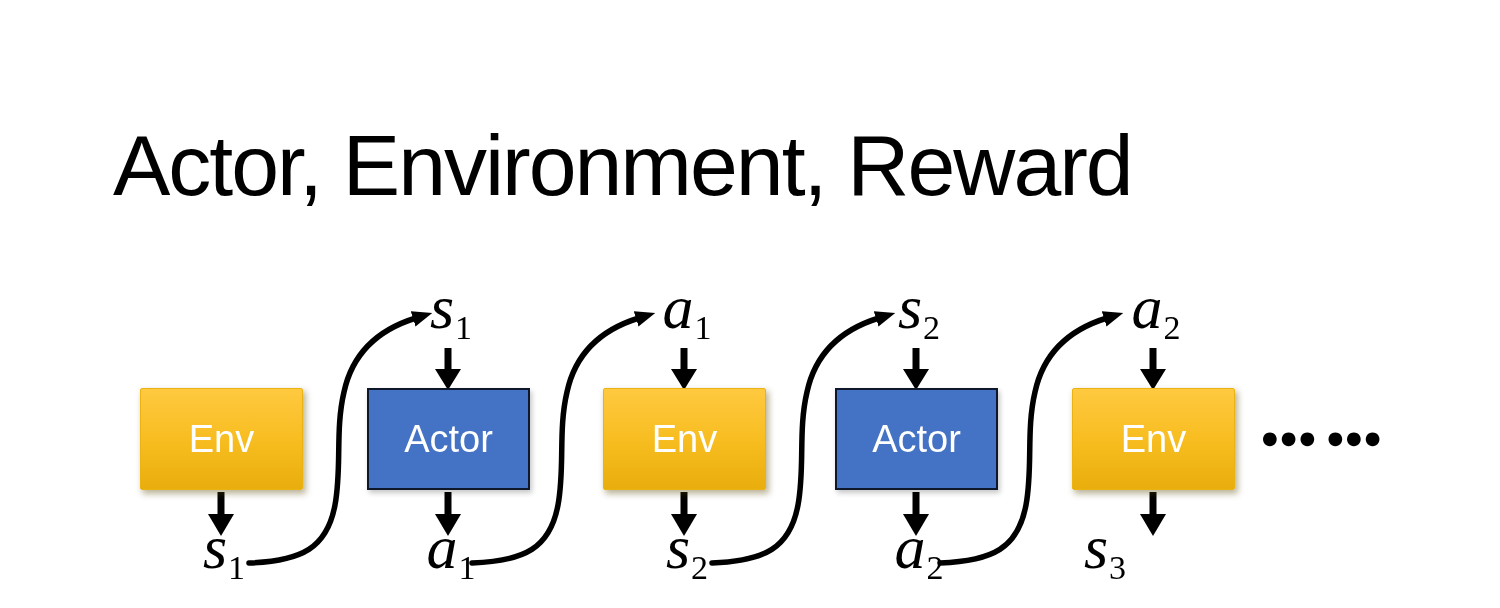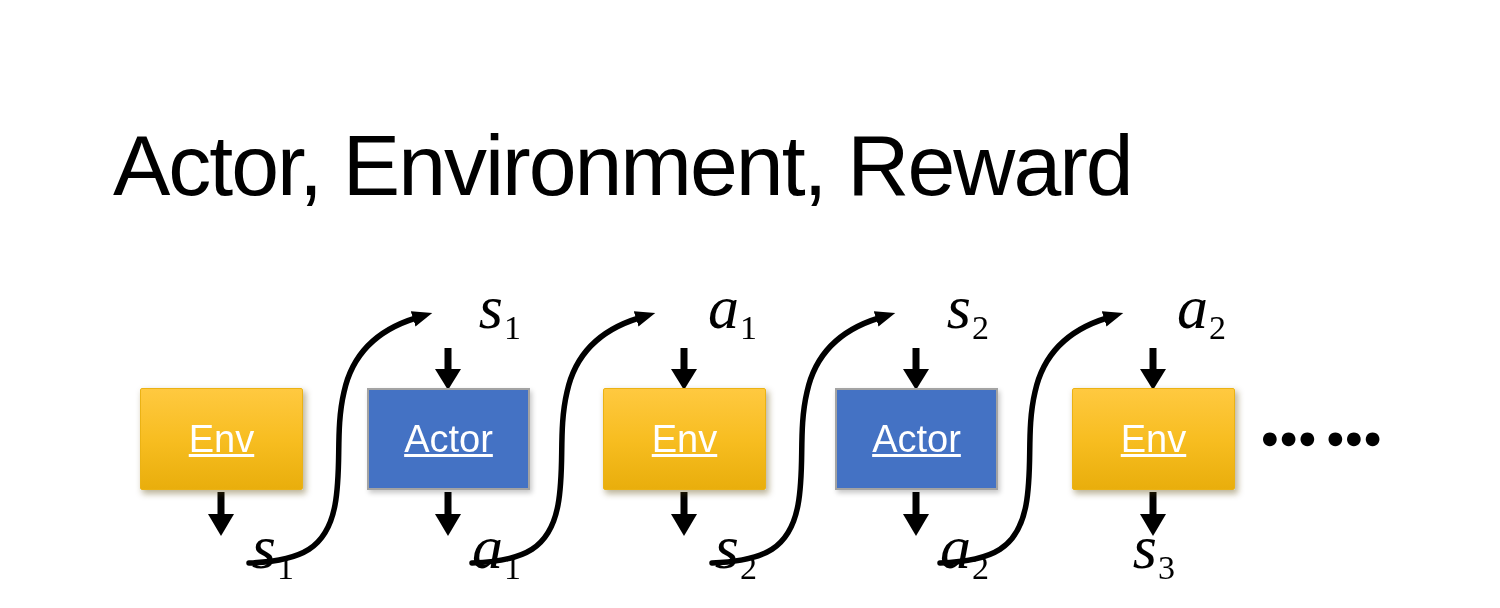--- a/index.html
+++ b/index.html
@@ -8,34 +8,34 @@
     overflow:hidden;font-family:"Liberation Sans",sans-serif;border-radius:15px;
   }
   .title{
     position:absolute;left:113px;top:118px;
     font-size:86px;line-height:1.1;letter-spacing:-2px;
     font-weight:400;color:#000;white-space:nowrap;
   }
   .box{
     position:absolute;top:388px;width:163px;height:102px;
     display:flex;align-items:center;justify-content:center;
-    font-size:38px;color:#fff;z-index:2;box-sizing:border-box;text-decoration:underline;
+    font-size:38px;color:#fff;z-index:2;box-sizing:border-box;
   }
   .box.env{
     background:linear-gradient(180deg,#FFC940 0%,#F7BD20 52%,#E9AE0C 100%);
     border:1px solid #EBB214;border-radius:2px;
     box-shadow:2.5px 3.5px 6px rgba(90,70,0,0.40);
   }
   .box.actor{
     background:#4472C4;
-    border:2px solid #a3a3a3;
+    border:2px solid #0f172a;
     box-shadow:2px 3px 5px rgba(0,0,0,0.22);
   }
   .mlabel{
-    position:absolute;width:140px;text-align:right;line-height:1;
+    position:absolute;width:140px;text-align:center;line-height:1;
     font-family:"Liberation Serif","DejaVu Serif",serif;
     font-style:italic;font-size:62px;color:#000;z-index:3;white-space:nowrap;
   }
   .mlabel .sub{
     font-style:normal;font-size:34px;position:relative;top:11px;margin-left:1px;
   }
   .mlabel.toprow{top:276px;}
   .mlabel.bottomrow{top:516px;}
   .dots{
     position:absolute;left:1262px;top:429px;z-index:3;

